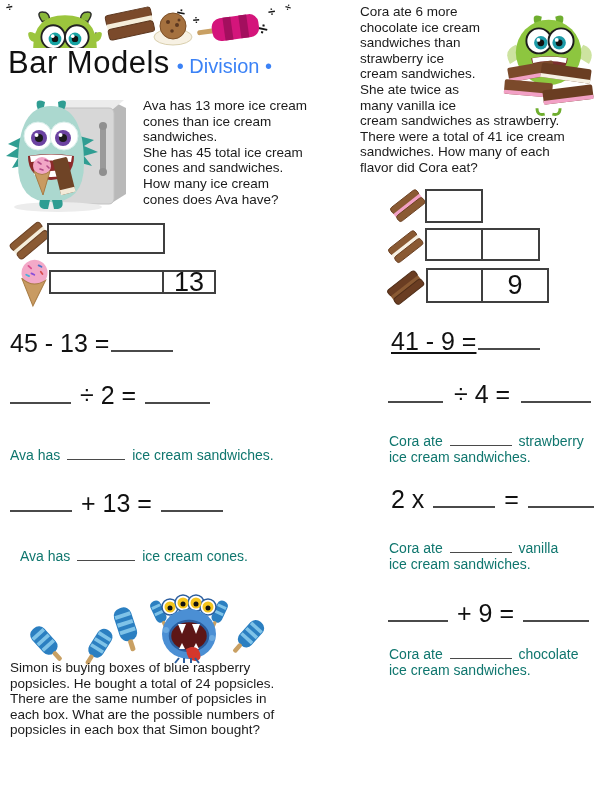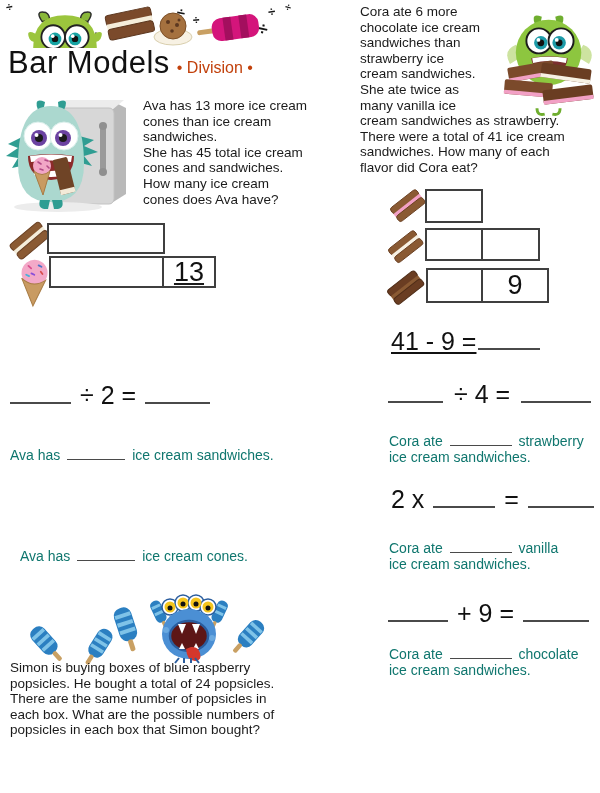--- a/index.html
+++ b/index.html
@@ -1,20 +1,20 @@
 <!DOCTYPE html>
 <html><head>
 <meta charset="utf-8">
 <style>
   html,body{margin:0;padding:0;background:#fff;}
   #page{position:relative;width:600px;height:793px;background:#fff;overflow:hidden;
         font-family:"Liberation Sans","DejaVu Sans",sans-serif;color:#1b1b1b;}
   .abs{position:absolute;}
   .title-main{font-size:31px;letter-spacing:.5px;color:#111;}
-  .title-sub{font-size:16px;margin-left:7px;color:#c2410c;}
+  .title-sub{font-size:20px;margin-left:7px;color:#3b82f6;}
   .divmark{position:absolute;font-weight:700;color:#151515;line-height:1;}
   .prob{font-size:13.5px;line-height:15.6px;white-space:pre-line;color:#1b1b1b;}
   .eq{font-size:25px;white-space:nowrap;color:#111;}
   .sent{font-size:14px;line-height:15.5px;white-space:nowrap;color:#0f766e;}
   .blank{display:inline-block;border-bottom:2px solid #4a4a4a;height:2px;}
   .blank.sm{border-bottom-width:1.5px;}
   .mbox{position:absolute;border:2px solid #3f3f3f;background:#fff;box-sizing:border-box;display:flex;}
   .cell{height:100%;box-sizing:border-box;}
   .cell.split{border-right:2px solid #3f3f3f;}
   .cellnum{flex:1;display:flex;align-items:center;justify-content:center;
@@ -155,36 +155,42 @@
           <path d="M14 9 l3 2" stroke="#d94f8e"></path>
             <path d="M24 7 l3 1" stroke="#4a74c9"></path>
           <path d="M18 16 l3 1" stroke="#8a4fd9"></path>
             <path d="M27 13 l2 2" stroke="#d94f4f"></path>
           <path d="M13 18 l3 1" stroke="#4ab0d9"></path>
         </g>
         <path d="M9 22 Q21 31 33 21 L24 48 Z" fill="#c99b62" stroke="#a87c44"></path>
       </g>
     </svg>
   </div>
-  <div class="mbox" style="left:49px;top:256px;width:167px;height:32px;text-decoration:underline;">
+  <div class="mbox" style="left:49px;top:270px;width:167px;height:24px;">
     <div class="cell split" style="width:113px;"></div>
     <div class="cell cellnum">13</div>
   </div>
 
+  <div class="abs eq" style="left:10px;top:329px;">
+    <span>45 - 13 =</span><span class="blank" style="width:62px;margin-left:2px;"></span>
+  </div>
 
   <div class="abs eq" style="left:10px;top:381px;">
     <span class="blank" style="width:61px;"></span><span style="margin-left:9px;">÷ 2 =</span><span class="blank" style="width:65px;margin-left:9px;"></span>
   </div>
 
   <div class="abs sent" style="left:10px;top:448px;">
     <span>Ava has</span>
     <span class="blank sm" style="width:58px;margin:0 3px;"></span>
     <span>ice cream sandwiches.</span>
   </div>
 
+  <div class="abs eq" style="left:10px;top:489px;">
+    <span class="blank" style="width:62px;"></span><span style="margin-left:9px;">+ 13 =</span><span class="blank" style="width:62px;margin-left:9px;"></span>
+  </div>
 
   <div class="abs sent" style="left:10px;top:549px;margin-left:10px;">
     <span>Ava has</span>
     <span class="blank sm" style="width:58px;margin:0 3px;"></span>
     <span>ice cream cones.</span>
   </div>
 
   <div class="abs" style="left:24px;top:618px;width:48px;height:48px;">
     <svg viewBox="0 0 46 56" width="46" height="52">
         <g transform="rotate(-42 23 28)">

